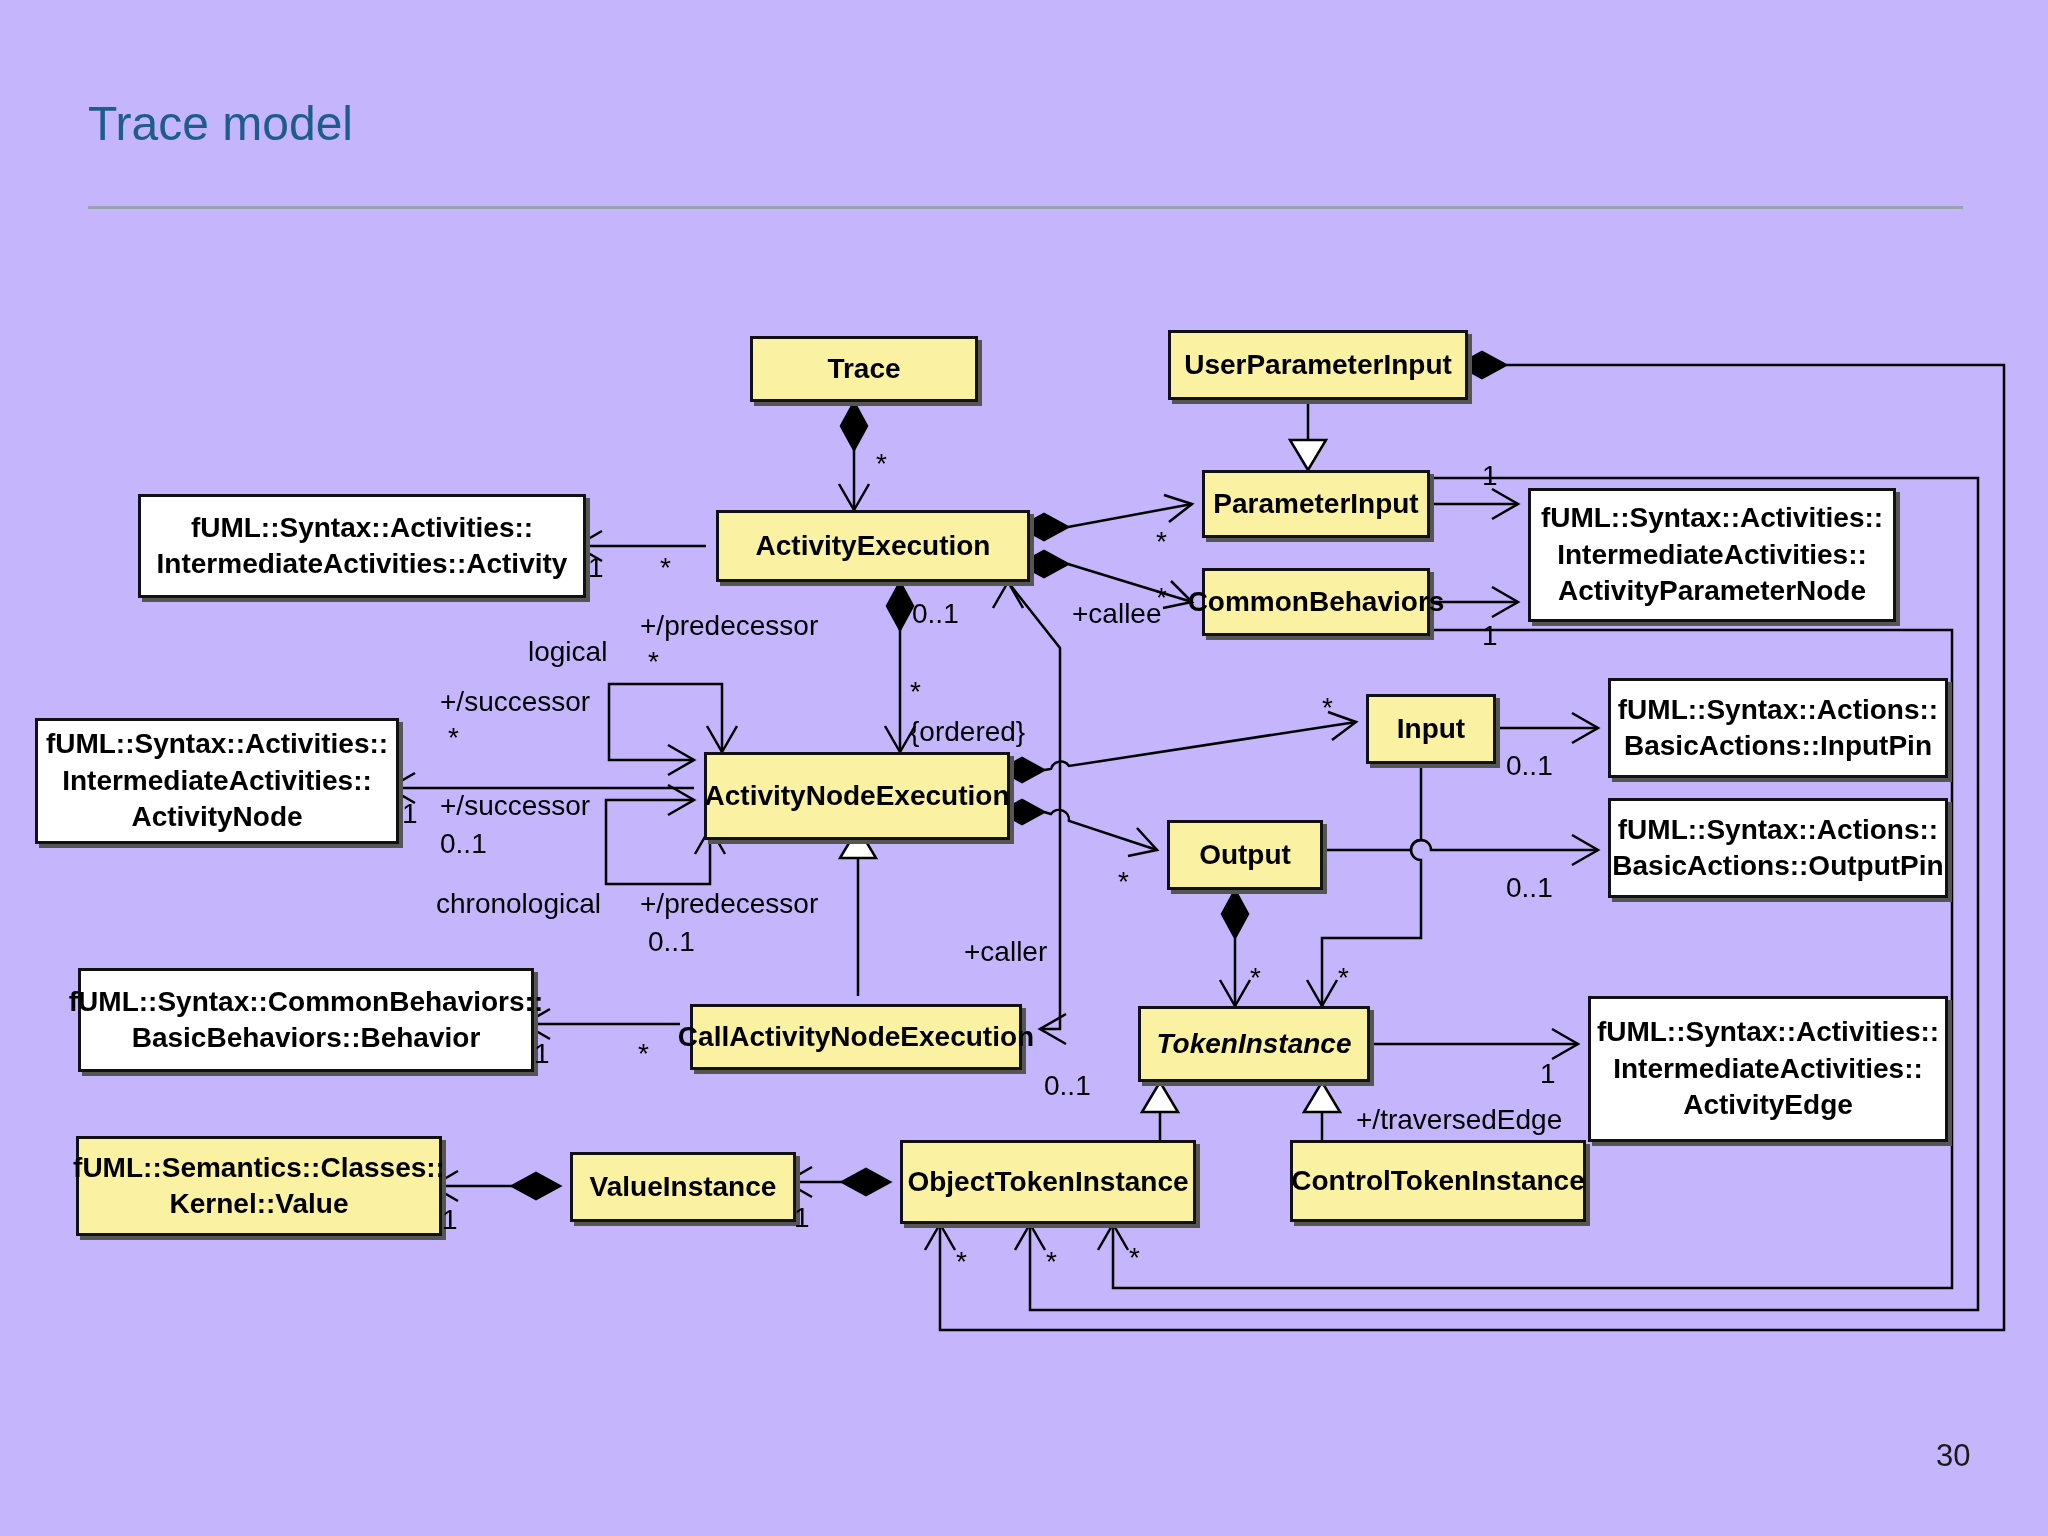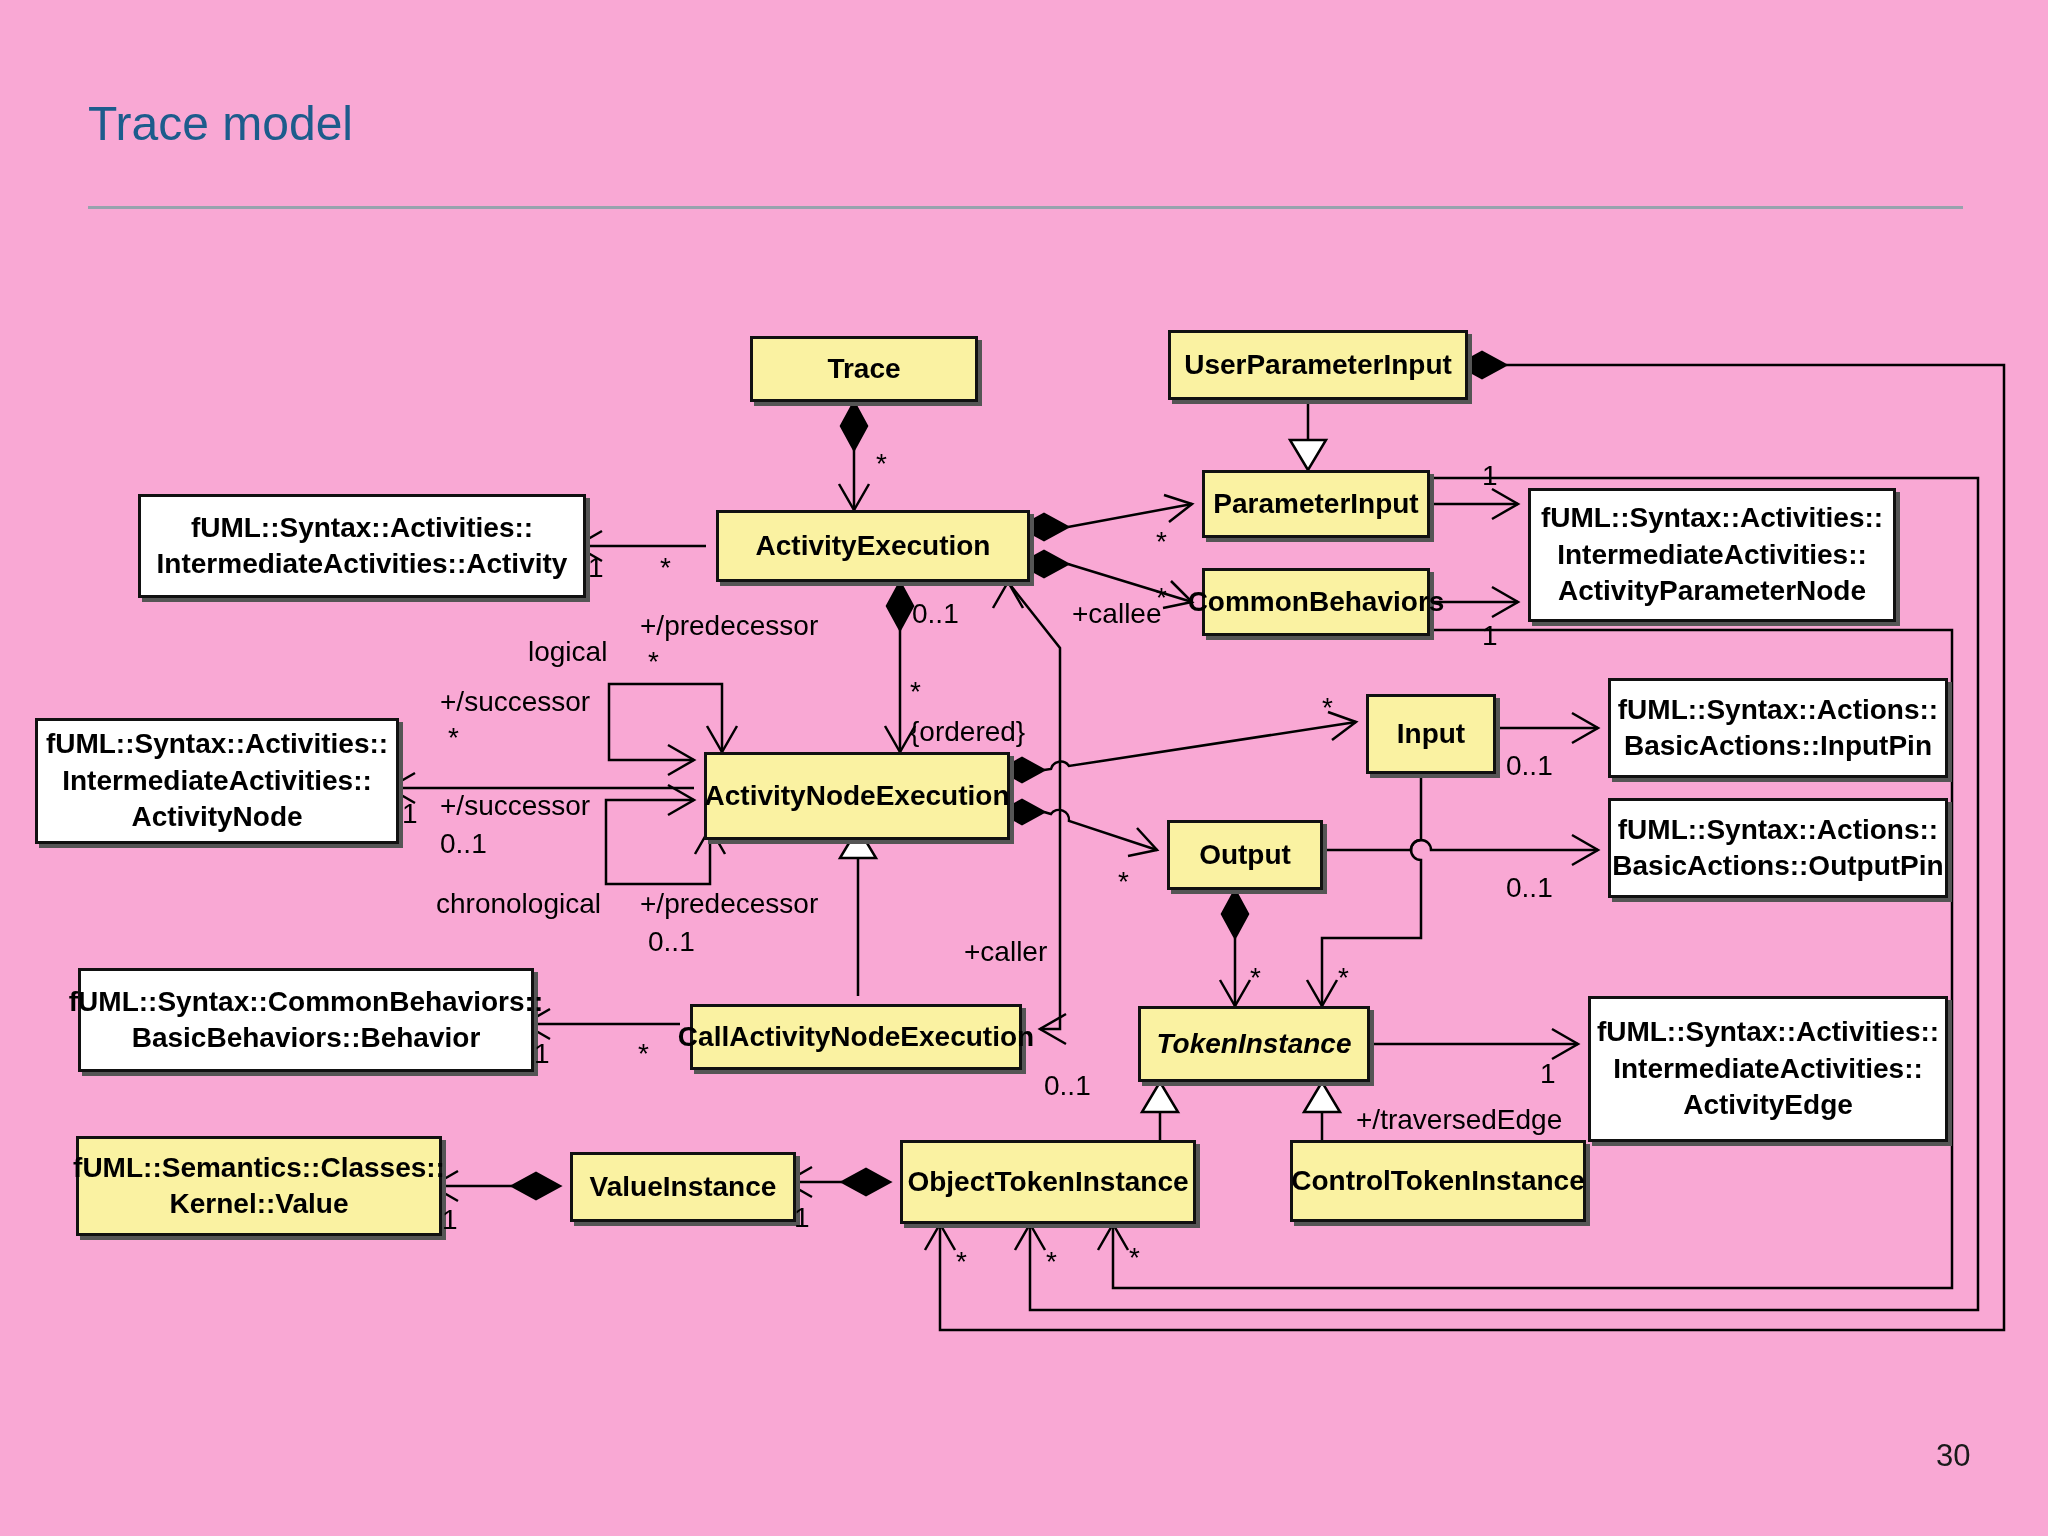--- a/index.html
+++ b/index.html
@@ -1,19 +1,19 @@
 <!DOCTYPE html>
 <html><head>
 <meta charset="utf-8">
 <style>
   html,body{margin:0;padding:0;background:#ffffff;}
   #slide{
     position:relative;
     width:2048px;height:1536px;
-    background:#f9a8d4;
+    background:#c4b5fd;
     font-family:"Liberation Sans", sans-serif;
     overflow:hidden;
   }
   #title{
     position:absolute;left:88px;top:96px;
     font-size:48px;font-weight:400;color:#1d5c8c;
     letter-spacing:0px;
   }
   #title-rule{
     position:absolute;left:88px;top:206px;width:1875px;height:3px;
@@ -244,21 +244,21 @@
   <div class="uml-box white" style="left:25px;top:718px;width:364px;height:126px">
     <span class="lbl">fUML::Syntax::Activities::
 IntermediateActivities::
 ActivityNode</span>
   </div>
 
   <div class="uml-box yellow" style="left:694px;top:752px;width:306px;height:88px">
     <span class="lbl">ActivityNodeExecution</span>
   </div>
 
-  <div class="uml-box yellow" style="left:1356px;top:694px;width:130px;height:80px">
+  <div class="uml-box yellow" style="left:1356px;top:694px;width:130px;height:70px">
     <span class="lbl">Input</span>
   </div>
 
   <div class="uml-box white" style="left:1598px;top:678px;width:340px;height:100px">
     <span class="lbl">fUML::Syntax::Actions::
 BasicActions::InputPin</span>
   </div>
 
   <div class="uml-box yellow" style="left:1157px;top:820px;width:156px;height:70px">
     <span class="lbl">Output</span>

